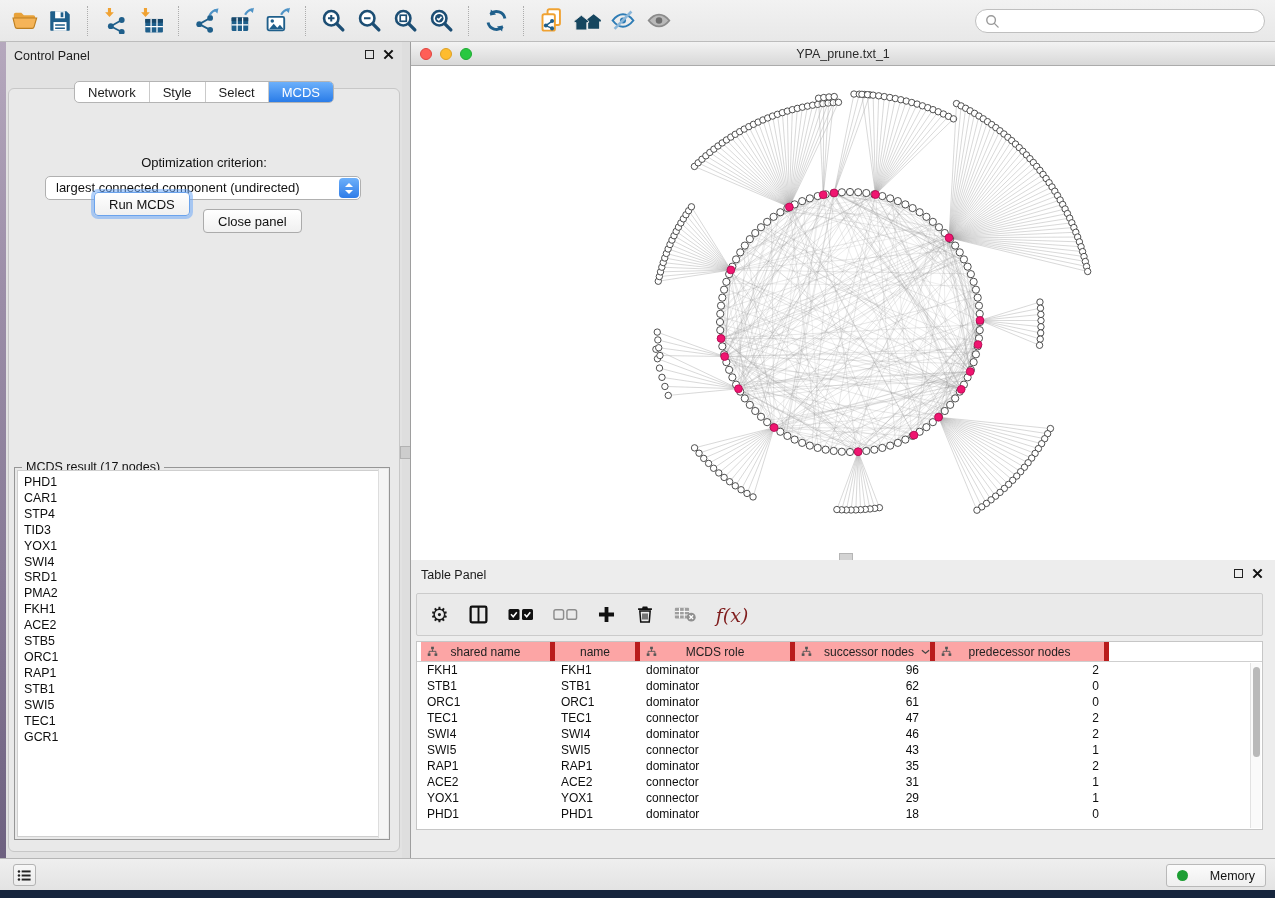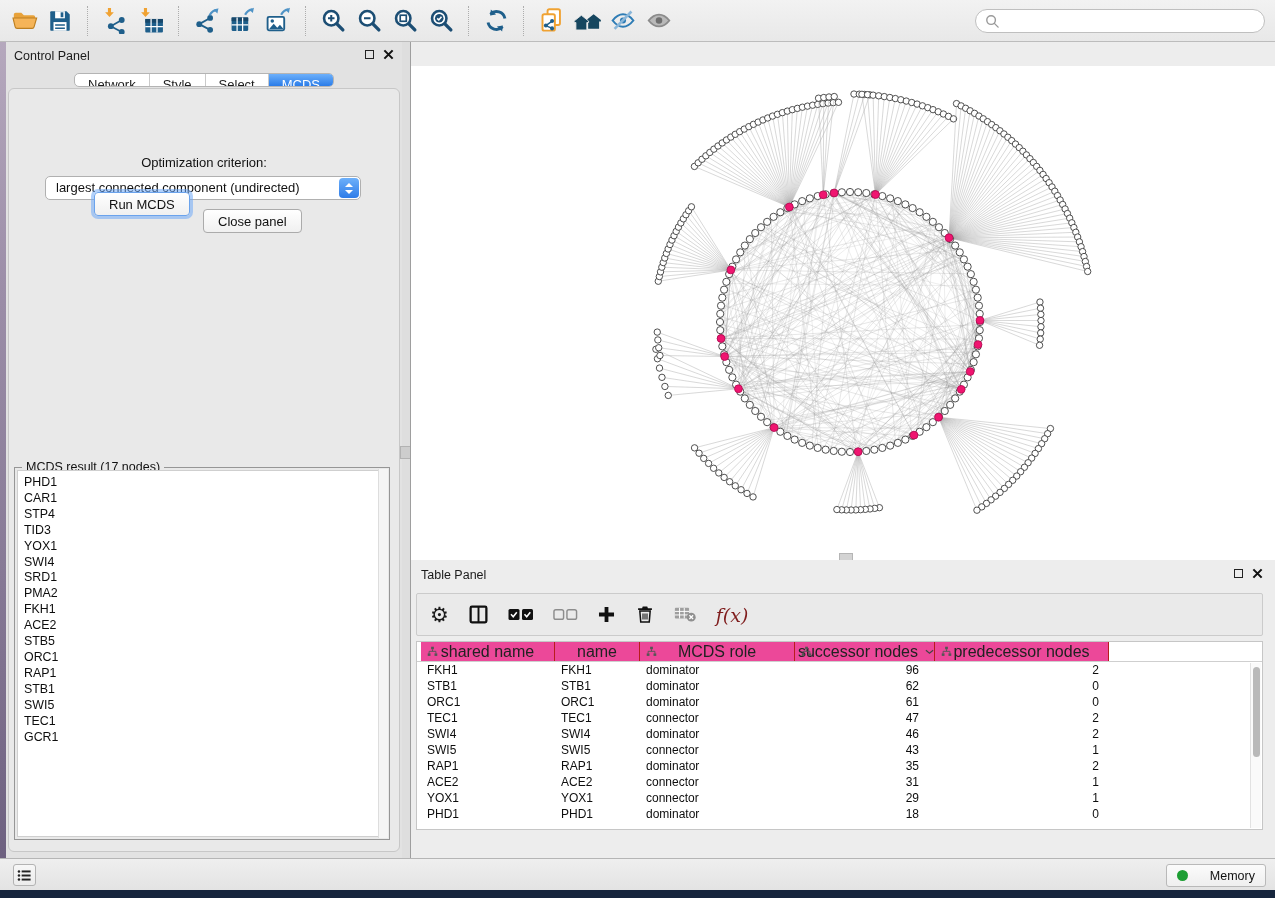--- a/index.html
+++ b/index.html
@@ -26,21 +26,21 @@
   
   #control-panel { position:absolute; left:6px; top:42px; width:396px; height:816px;
     background:#e2e2e2; }
   #cp-head { position:absolute; left:0; top:0; right:0; height:28px; }
   #cp-title { position:absolute; left:8px; top:7px; font-size:12.5px; color:#1a1a1a; }
   .winbtns { position:absolute; right:8px; top:7px; display:flex; gap:9px; align-items:center; }
   .floatbox { width:9px; height:9px; border:1.5px solid #222; display:inline-block; }
   #cp-card { position:absolute; left:2px; right:2px; top:46px; bottom:6px;
     background:#e9e9e9; border:1px solid #c7c7c7; border-radius:6px; }
   .segwrap { display:flex; background:#fff; border:1px solid #b4b4b4; border-radius:5px;
-    overflow:hidden; height:14px; width:max-content; }
+    overflow:hidden; height:22px; width:max-content;margin-top:8px; }
   .seg { padding:0 13px; font-size:13px; line-height:21px; color:#1c1c1c;
     border-right:1px solid #cacaca; white-space:nowrap; }
   .seg:last-child { border-right:none; }
   .seg.sel { background:linear-gradient(180deg,#6cb0fb,#2a7ce8); color:#fff;
     border-right-color:#2a7ce8; }
   #cp-tabs { position:absolute; left:50%; transform:translateX(-50%); top:31px; }
   #opt-label { position:absolute; left:0; right:0; top:113px; text-align:center;
     font-size:13px; color:#111; }
   #dropdown { position:absolute; left:39px; top:134px; width:316px; height:24px;
     background:#fff; border:1px solid #b0b0b0; border-radius:5px;
@@ -93,21 +93,21 @@
   #tp-toolbar { position:absolute; left:5px; right:12px; top:33px; height:43px;
     background:#eaeaea; border:1px solid #cbcbcb; border-radius:2px;
     display:flex; align-items:center; gap:19px; padding:0 13px; }
   .tpi { display:flex; align-items:center; justify-content:center; background:none; border:none; }
   #gear-glyph { font-size:21px; color:#1b1b1b; line-height:1; }
   #fx { font-family:"DejaVu Serif", serif; font-style:italic; font-size:19px; color:#7f1d1d; }
   #table-wrap { position:absolute; left:5px; right:12px; top:81px; bottom:28px;
     background:#fff; border:1px solid #c6c6c6; overflow:hidden; }
   #thead { display:flex; height:20px; border-bottom:1px solid #cfcfcf; padding-left:4px; }
   .hcell { position:relative; display:flex; align-items:center; justify-content:center;
-    font-size:16px; color:#222; border-right:1px solid #b91c1c; background:#ec4899;
+    font-size:12px; color:#222; border-right:5px solid #b91c1c; background:#fca5a5;
     white-space:nowrap; }
   .hcell .hier { position:absolute; left:6px; }
   .hcell .chev { margin-left:7px; }
   #tbody { padding-left:4px; }
   .trow { display:flex; height:16px; align-items:center; }
   .tcell { font-size:12px; color:#0e0e0e; padding:0 6px; white-space:nowrap; overflow:hidden; }
   .tcell.c3, .tcell.c4 { text-align:right; }
   .tcell.c3 { padding-right:16px; } .tcell.c4 { padding-right:10px; }
   #tbl-scroll { position:absolute; right:1px; top:21px; bottom:1px; width:11px;
     background:#fafafa; border-left:1px solid #e2e2e2; }
@@ -335,20 +335,28 @@
       </div>
     <div id="mcds-scroll"></div>
   </div>
 </div>
 
 <div id="vsplit">
     <div class="handle"></div>
   </div>
 
 <div id="right">
+  <div id="nw-titlebar">
+    <span class="lights">
+      <span class="light" style="background:#ff5f57;border:1px solid #e0443e"></span>
+      <span class="light" style="background:#febc2e;border:1px solid #dea123"></span>
+      <span class="light" style="background:#28c840;border:1px solid #1eaa33"></span>
+    </span>
+    <div id="nw-title">YPA_prune.txt_1</div>
+  </div>
   <svg id="nw-canvas" viewBox="0 0 865 494">
       <line x1="378.36973675581413" y1="141.00447322203908" x2="553.219392802329" y2="193.91996852556153" stroke="#8f8f8f" stroke-width="0.7" opacity="0.3"></line>
       <line x1="378.36973675581413" y1="141.00447322203908" x2="407.27413085562597" y2="382.06930327020154" stroke="#8f8f8f" stroke-width="0.7" opacity="0.3"></line>
       <line x1="378.36973675581413" y1="141.00447322203908" x2="470.893628102991" y2="382.0269672983846" stroke="#8f8f8f" stroke-width="0.7" opacity="0.3"></line>
       <line x1="378.36973675581413" y1="141.00447322203908" x2="422.1968095632796" y2="127.09052482013857" stroke="#8f8f8f" stroke-width="0.7" opacity="0.3"></line>
       <line x1="378.36973675581413" y1="141.00447322203908" x2="311.73664727208416" y2="229.4662657650667" stroke="#8f8f8f" stroke-width="0.7" opacity="0.3"></line>
       <line x1="412.1934558984382" y1="128.7938319367688" x2="440.67688758746385" y2="126.01081564984335" stroke="#8f8f8f" stroke-width="0.7" opacity="0.3"></line>
       <line x1="412.1934558984382" y1="128.7938319367688" x2="443.14449912786034" y2="126.06608169158" stroke="#8f8f8f" stroke-width="0.7" opacity="0.3"></line>
       <line x1="412.1934558984382" y1="128.7938319367688" x2="313.68333508089887" y2="221.42062039952532" stroke="#8f8f8f" stroke-width="0.7" opacity="0.3"></line>
       <line x1="412.1934558984382" y1="128.7938319367688" x2="387.00709901443366" y2="136.84993391900662" stroke="#8f8f8f" stroke-width="0.7" opacity="0.3"></line>

